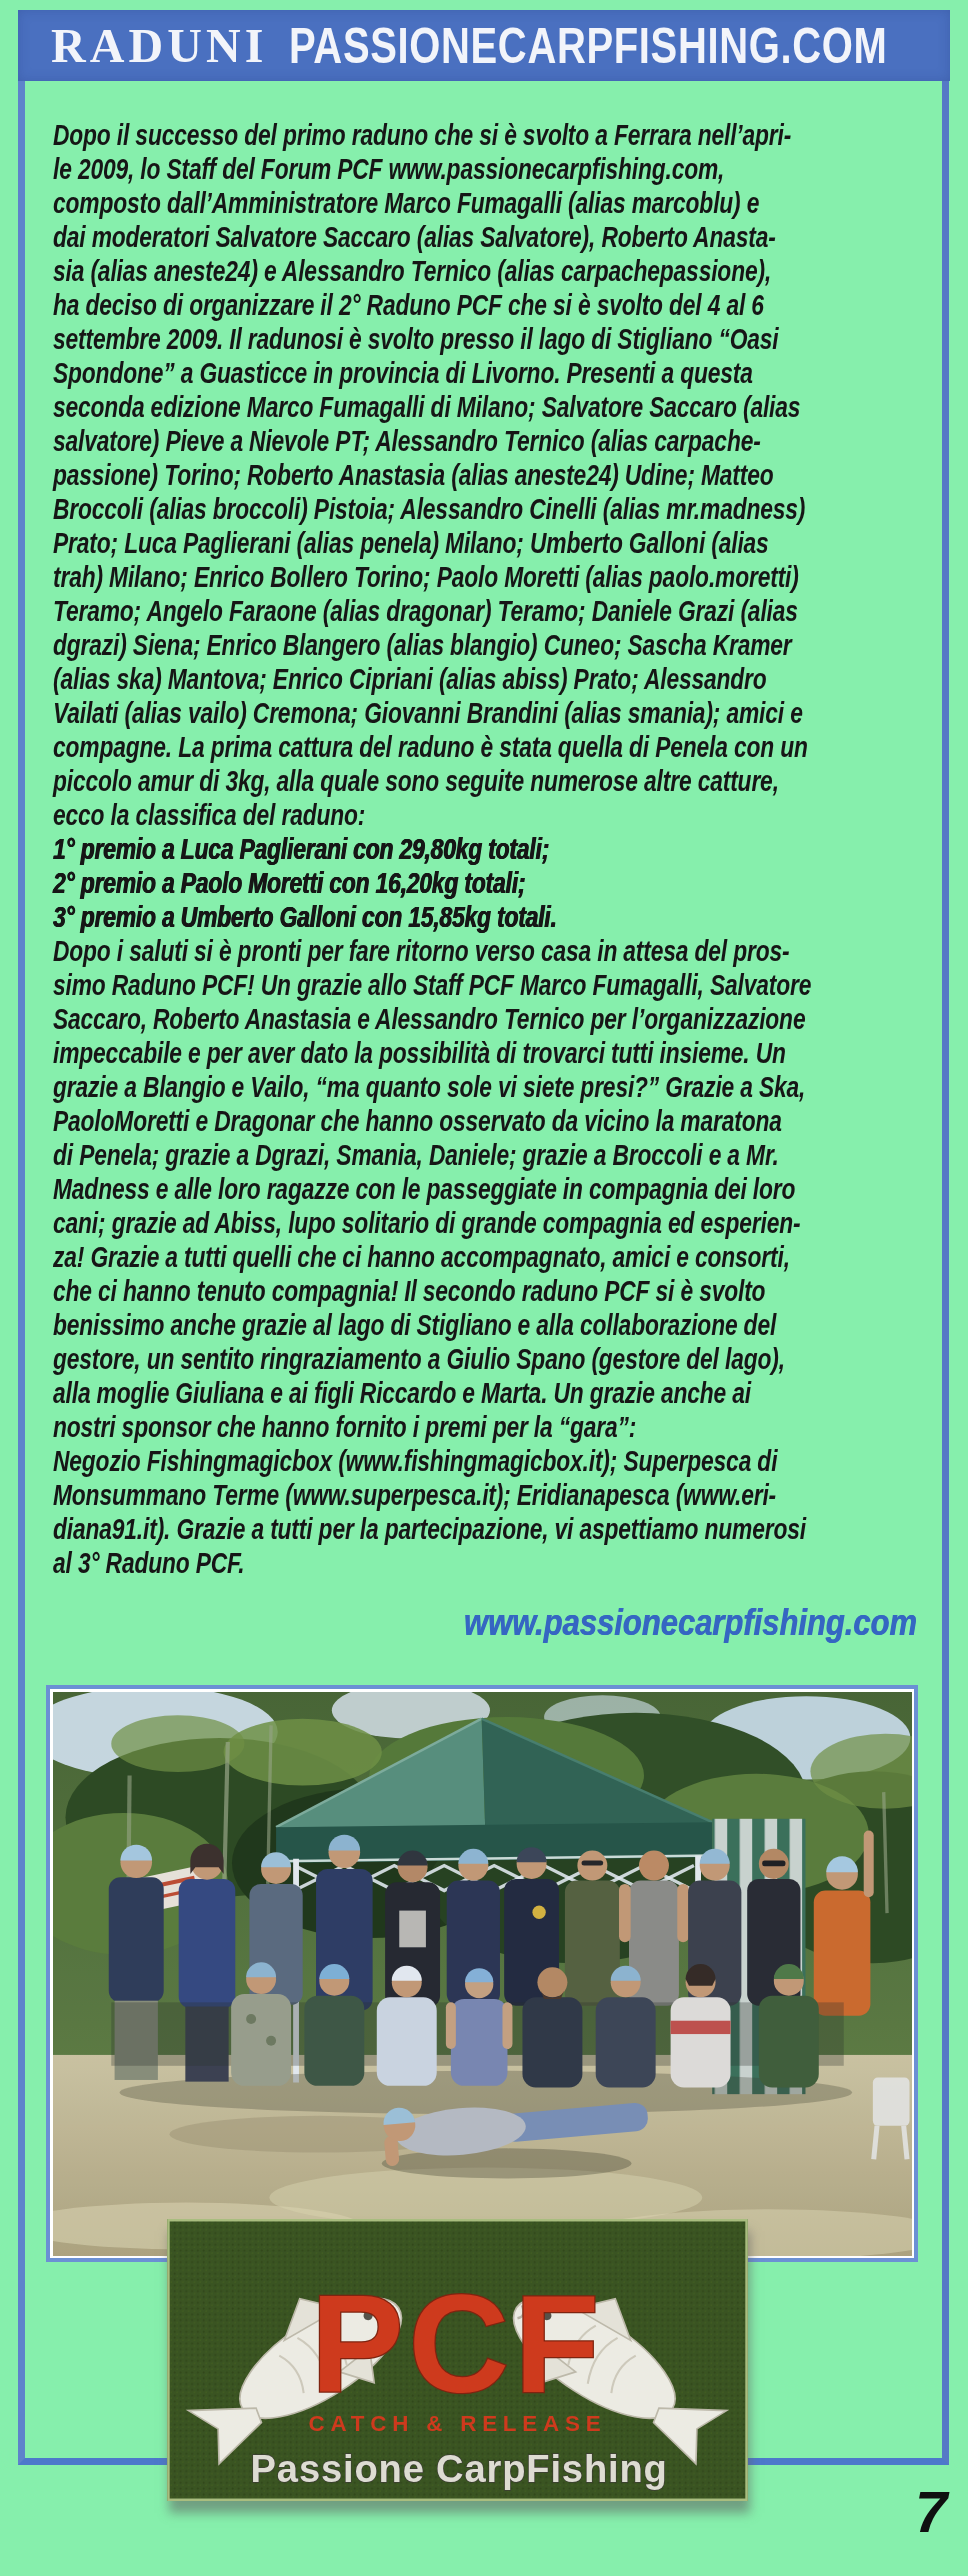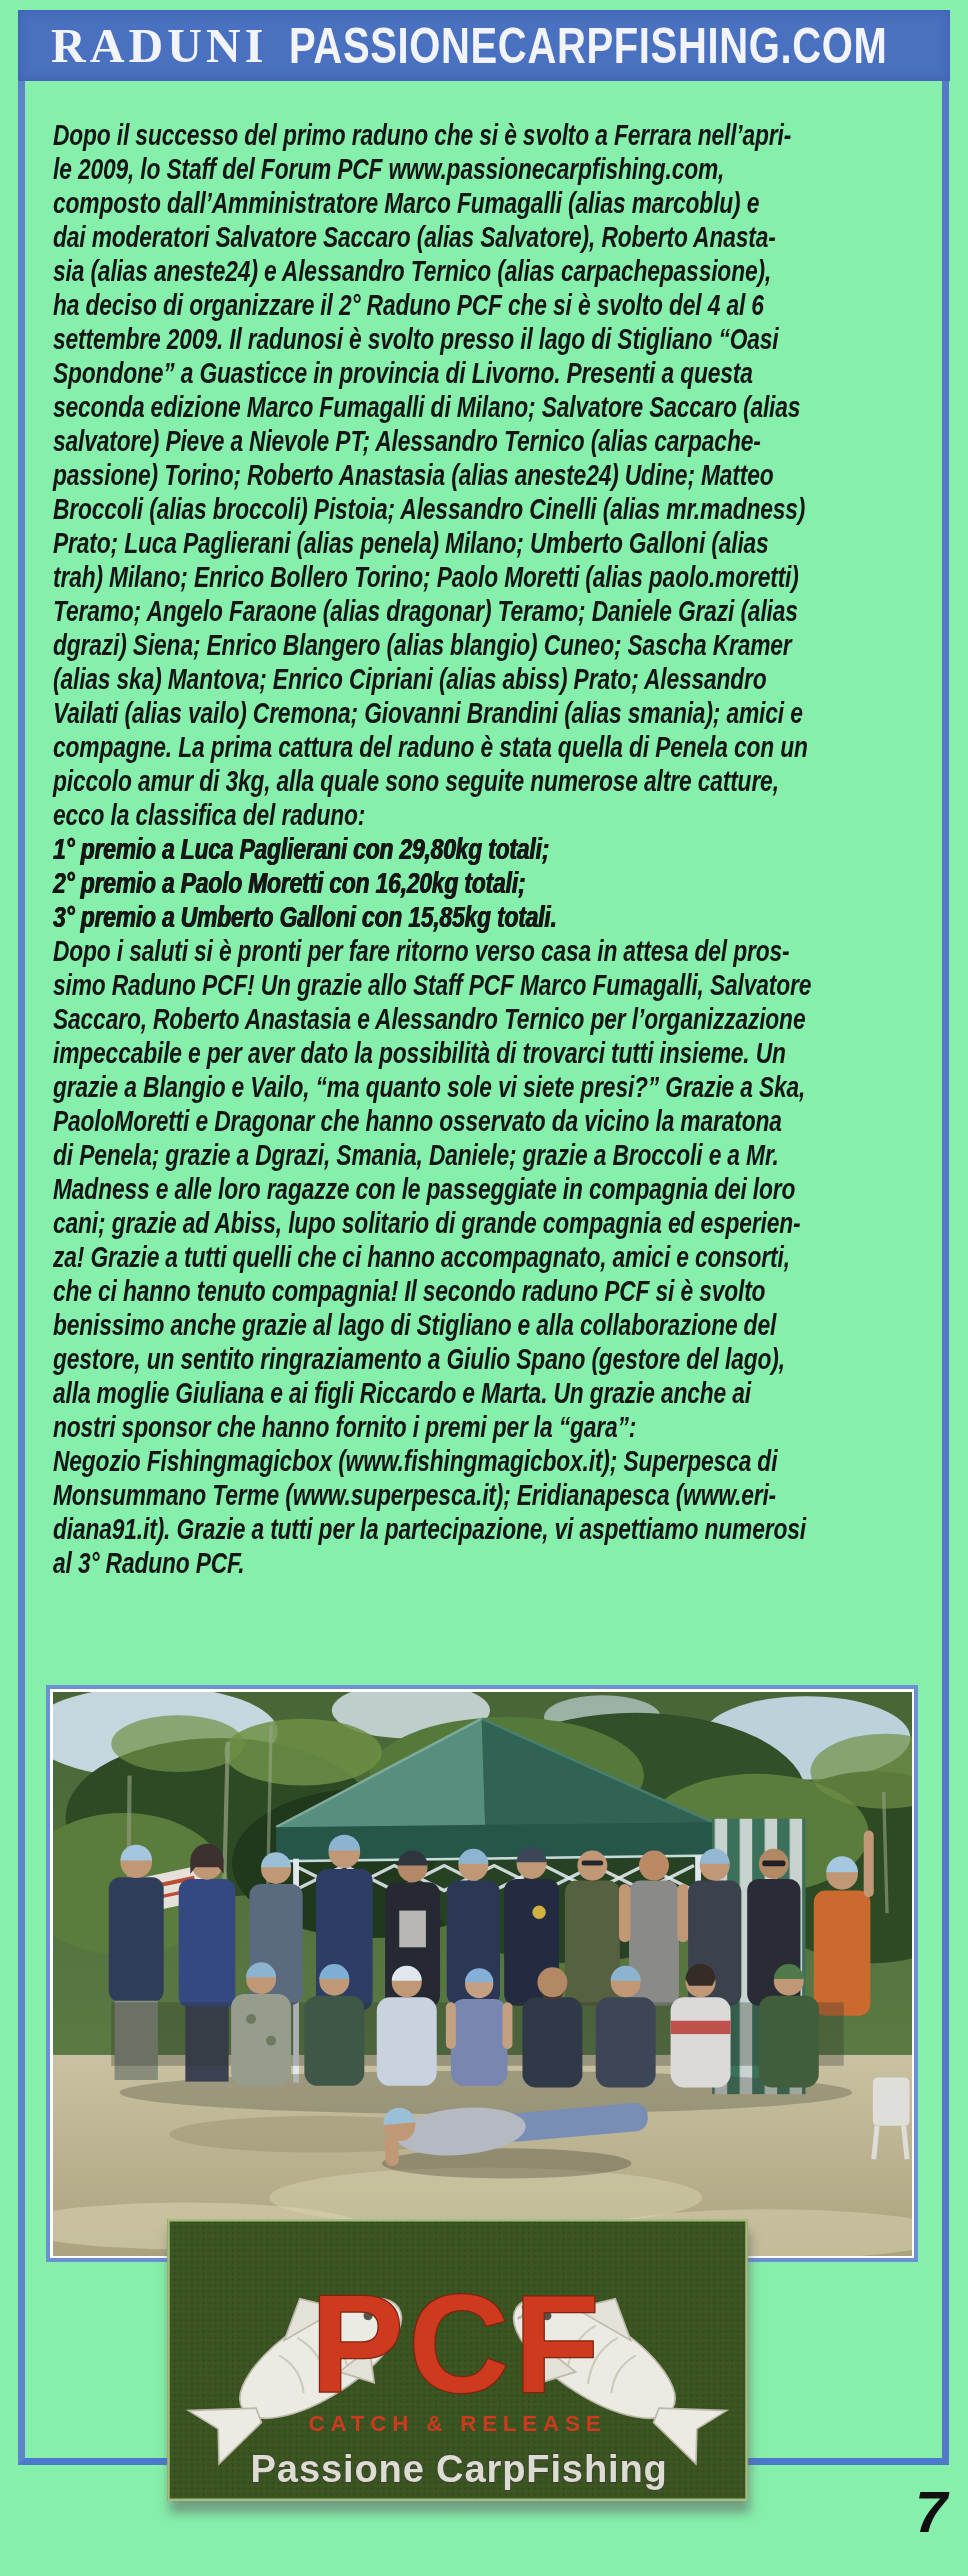--- a/index.html
+++ b/index.html
@@ -94,20 +94,23 @@
         <div class="line">gestore, un sentito ringraziamento a Giulio Spano (gestore del lago),</div>
         <div class="line">alla moglie Giuliana e ai figli Riccardo e Marta. Un grazie anche ai</div>
         <div class="line">nostri sponsor che hanno fornito i premi per la “gara”:</div>
         <div class="line">Negozio Fishingmagicbox (www.fishingmagicbox.it); Superpesca di</div>
         <div class="line">Monsummano Terme (www.superpesca.it); Eridianapesca (www.eri-</div>
         <div class="line">diana91.it). Grazie a tutti per la partecipazione, vi aspettiamo numerosi</div>
         <div class="line">al 3° Raduno PCF.</div>
       </div>
   </div>
 
+  <div class="footer-url">
+    <span>www.passionecarpfishing.com</span>
+  </div>
 
   <div class="photo-frame">
     <svg viewBox="0 0 1032 676" preserveAspectRatio="none">
       <defs>
         <linearGradient id="fol" x1="0" y1="0" x2="0" y2="1">
           <stop offset="0" stop-color="#47652f"></stop>
             <stop offset="1" stop-color="#5d7c3e"></stop>
         </linearGradient>
         <linearGradient id="grassG" x1="0" y1="0" x2="0" y2="1">
           <stop offset="0" stop-color="#cfc6a0"></stop>

